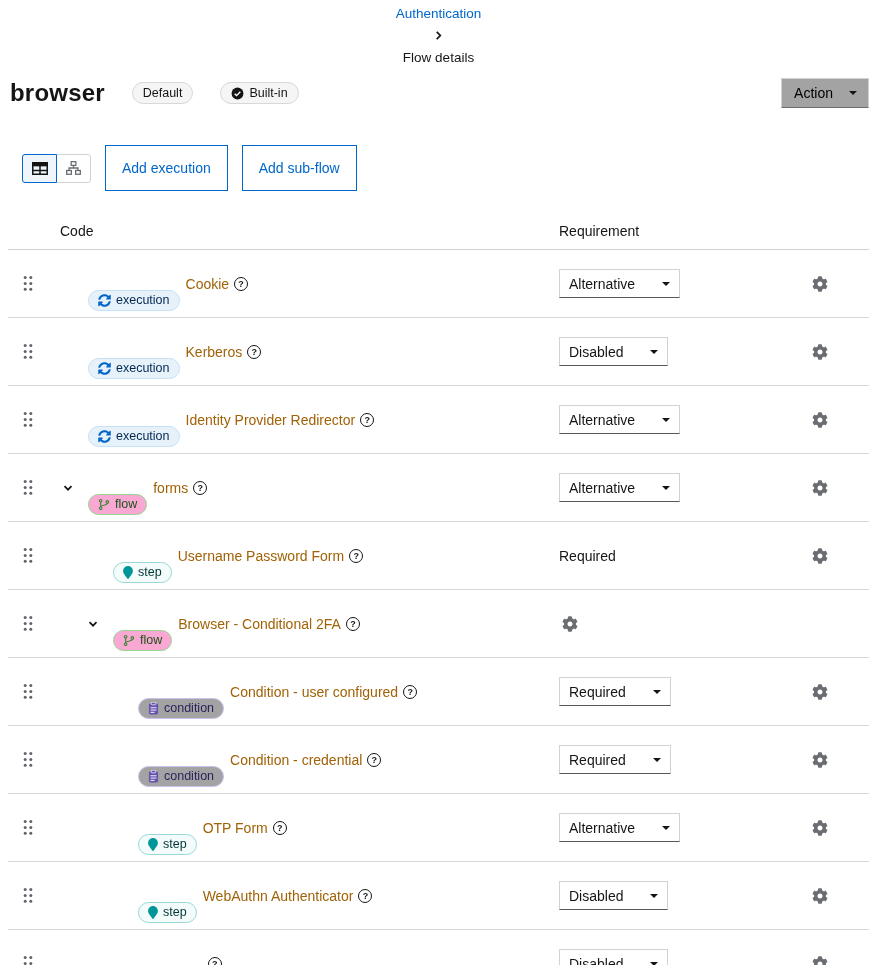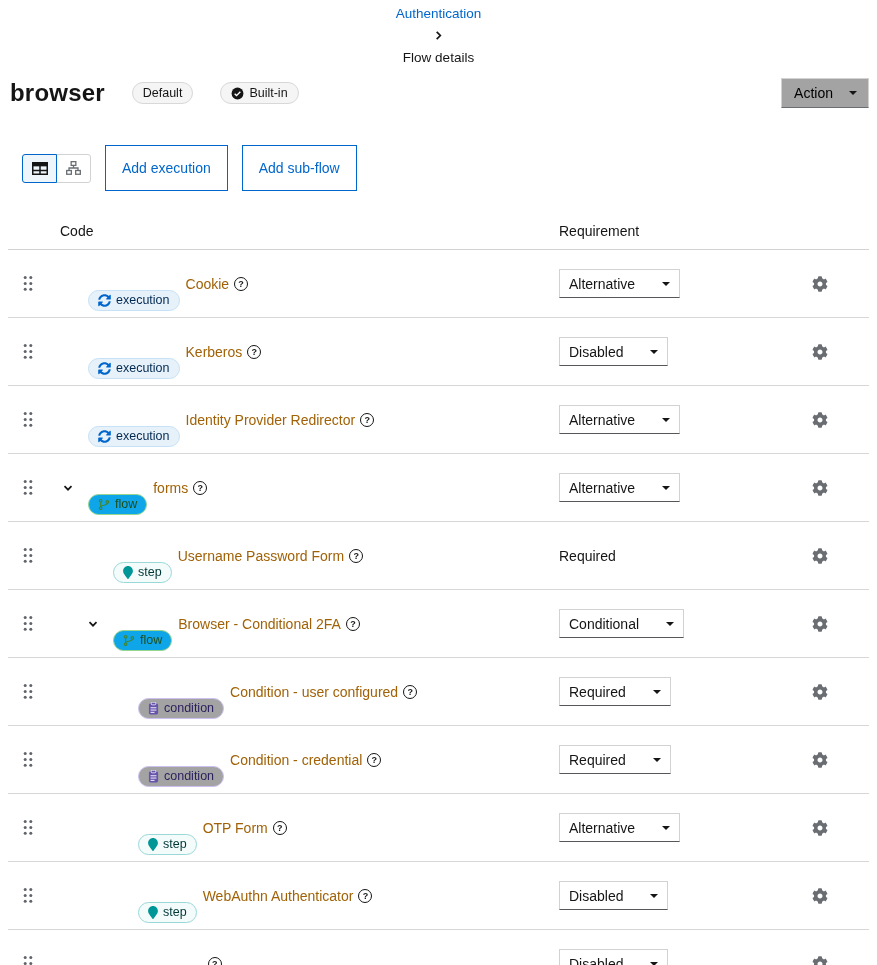--- a/index.html
+++ b/index.html
@@ -38,21 +38,21 @@
   .thead { height:38px; border-bottom:1px solid #d2d2d2; font-size:14px; }
   .th-steps { padding-left:12px; }
   .row { height:68px; border-bottom:1px solid #d7d7d7; }
   .handle-cell { display:flex; justify-content:center; cursor:grab; }
   .steps-cell { display:flex; align-items:center; padding-left:12px; font-size:14px; }
   .toggle-space { width:28px; display:inline-flex; align-items:center; flex-shrink:0; }
   .row-toggle { background:none; border:none; cursor:pointer; padding:0 2px; display:inline-flex; }
   .badge { display:inline-flex; align-items:center; gap:5px; border-radius:30px;
     padding:2.5px 9px; font-size:12.5px; margin-right:6px; white-space:nowrap;margin-top:33px; }
   .badge-execution { background:#e7f1fa; border:1px solid #c6e1f5; color:#002952; }
-  .badge-flow { background:#0ea5e9; border:1px solid #95d58e; color:#1e4f18; }
+  .badge-flow { background:#f9a8d4; border:1px solid #95d58e; color:#1e4f18; }
   .badge-step { background:#f3fbfb; border:1px solid #9ad8d8; color:#003737; }
   .badge-condition { background:#a3a3a3; border:1px solid #cdc0ee; color:#2a1e5c; }
   .row-label { color:#a16207; }
   .help-icon { width:14px; height:14px; border:1.4px solid #151515; border-radius:50%;
     display:inline-flex; align-items:center; justify-content:center; margin-left:5px;
     font-size:9px; font-weight:bold; flex-shrink:0; cursor:pointer; }
   .help-icon::before { content:"?"; }
   .req-cell { font-size:14px; }
   .pf-select { display:inline-flex; align-items:center; gap:27px; background:#fff;
     border:1px solid #d2d2d2; border-bottom:1px solid #56575a; padding:5.5px 9px;
@@ -329,24 +329,20 @@
                 <circle cx="3.5" cy="3" r="1.7"></circle>
                 <circle cx="3.5" cy="13" r="1.7"></circle>
                 <circle cx="12.5" cy="4.5" r="1.7"></circle>
                 <path d="M3.5 4.8v6.4M12.5 6.3c0 3.2-9 2.2-9 4.9"></path>
               </svg>
               <span>flow</span>
             </span>
             <span class="row-label">Browser - Conditional 2FA</span>
             <span class="help-icon"></span>
           </div>
-          <div class="req-cell"><button class="pf-select">
-              <span>Conditional</span>
-              <span class="caret"></span>
-            </button></div>
           <div class="gear-cell">
             <button class="gear-btn">
               <svg width="16" height="16" viewBox="0 0 512 512" fill="#6a6e73">
                 <path d="M487.4 315.7l-42.6-24.6c4.3-23.2 4.3-47 0-70.2l42.6-24.6c4.9-2.8 7.1-8.6 5.5-14-11.1-35.6-30-67.8-54.7-94.6-3.8-4.1-10-5.1-14.8-2.3L380.8 110c-17.9-15.4-38.5-27.3-60.8-35.1V25.8c0-5.6-3.9-10.5-9.4-11.7-36.7-8.2-74.3-7.8-109.2 0-5.5 1.2-9.4 6.1-9.4 11.7V75c-22.2 7.9-42.8 19.8-60.8 35.1L88.7 85.5c-4.9-2.8-11-1.9-14.8 2.3-24.7 26.7-43.6 58.9-54.7 94.6-1.7 5.4.6 11.2 5.5 14L67.3 221c-4.3 23.2-4.3 47 0 70.2l-42.6 24.6c-4.9 2.8-7.1 8.6-5.5 14 11.1 35.6 30 67.8 54.7 94.6 3.8 4.1 10 5.1 14.8 2.3l42.6-24.6c17.9 15.4 38.5 27.3 60.8 35.1v49.2c0 5.6 3.9 10.5 9.4 11.7 36.7 8.2 74.3 7.8 109.2 0 5.5-1.2 9.4-6.1 9.4-11.7v-49.2c22.2-7.9 42.8-19.8 60.8-35.1l42.6 24.6c4.9 2.8 11 1.9 14.8-2.3 24.7-26.7 43.6-58.9 54.7-94.6 1.5-5.5-.7-11.3-5.6-14.1zM256 336c-44.1 0-80-35.9-80-80s35.9-80 80-80 80 35.9 80 80-35.9 80-80 80z"></path>
               </svg>
             </button>
           </div>
         </div>
         <div class="row">
           <div class="handle-cell">

